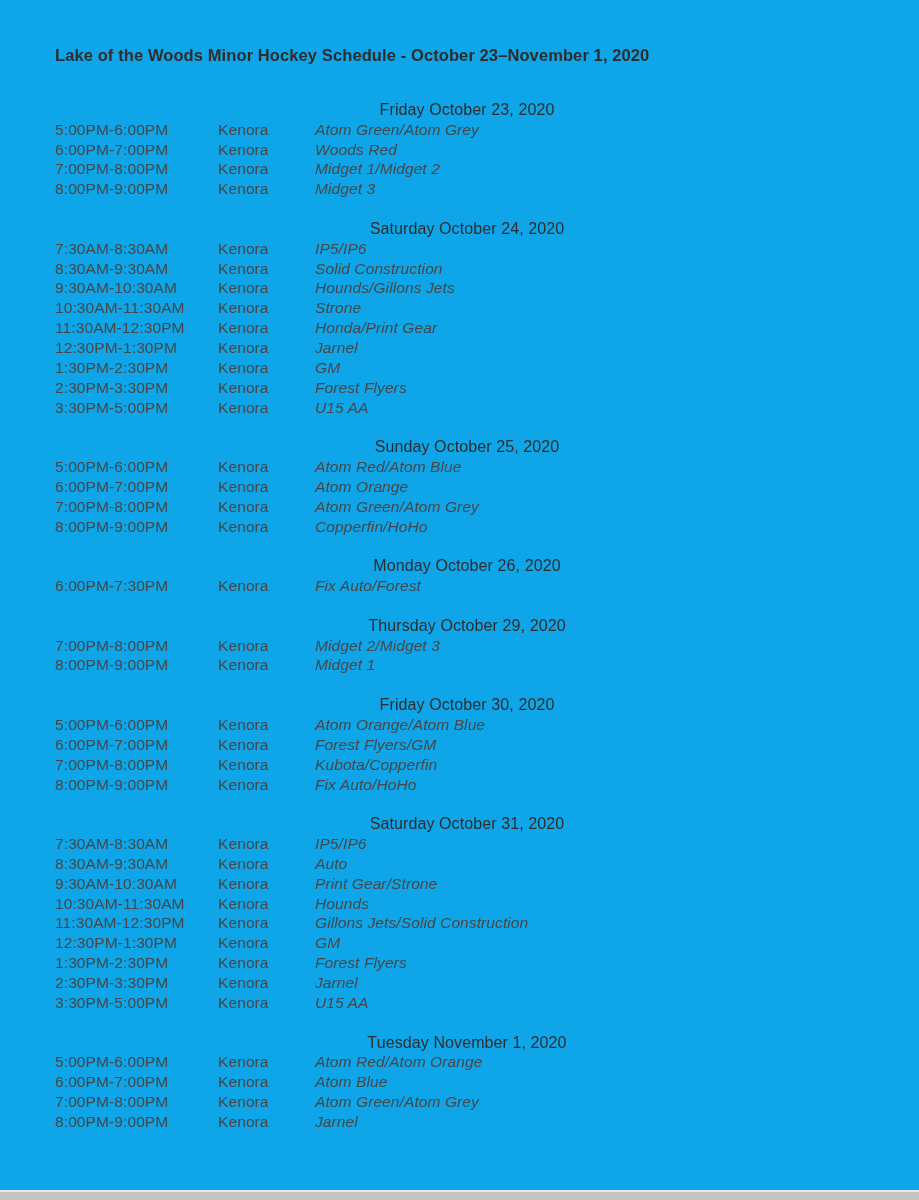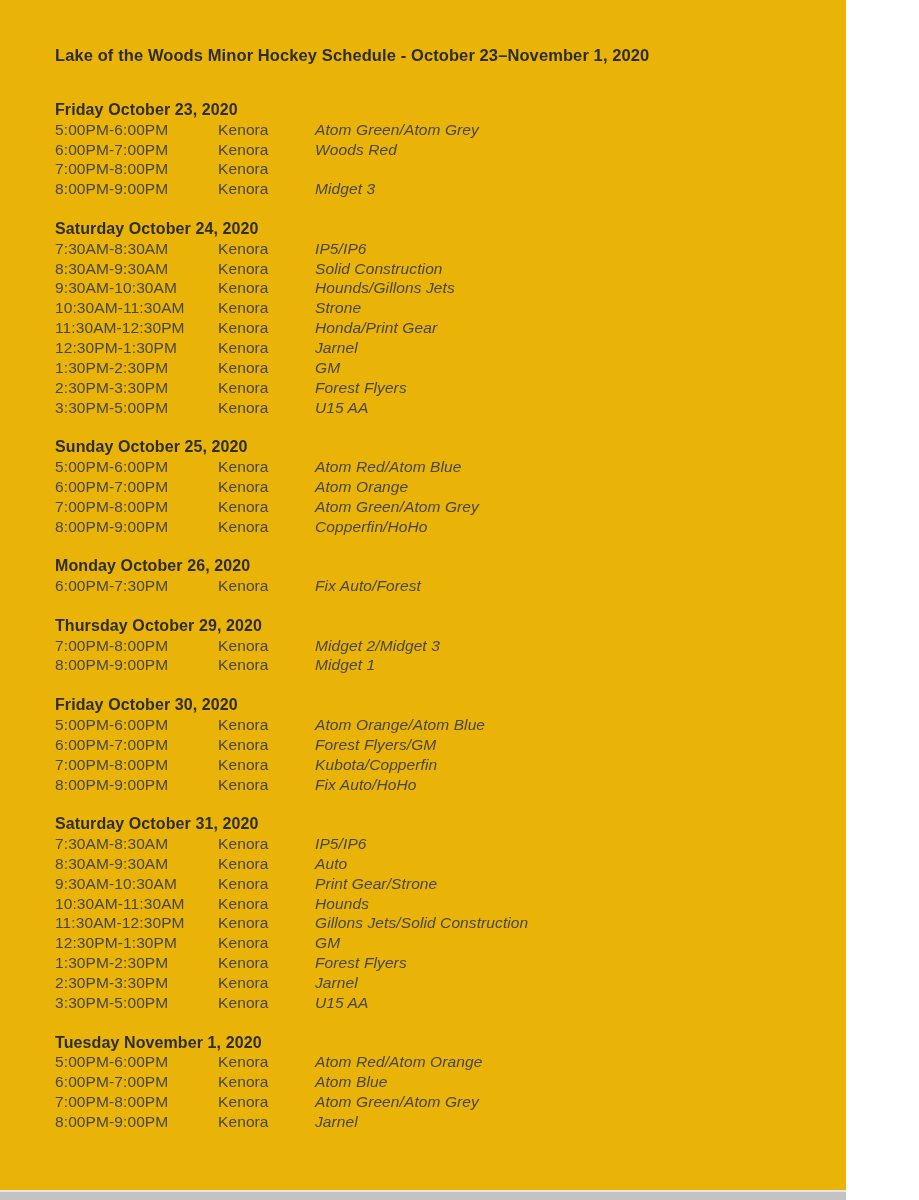--- a/index.html
+++ b/index.html
@@ -2,23 +2,23 @@
 <html><head>
 <meta charset="utf-8">
 <style>
   html, body {
     margin: 0;
     padding: 0;
     background: #ffffff;
   }
   .page {
     position: relative;
-    width: 846px;
+    width: 919px;
     height: 1200px;
-    background: #eab308;
+    background: #0ea5e9;
     overflow: hidden;
     font-family: "Liberation Sans", "DejaVu Sans", sans-serif;
     -webkit-font-smoothing: antialiased;
   }
   .content {
     padding: 46px 40px 0 55px;
     filter: blur(0.25px);
   }
   .doc-title {
     font-size: 16.5px;
@@ -26,24 +26,25 @@
     color: #2d2d2d;
     letter-spacing: 0.1px;
     line-height: 19.85px;
     margin: 0 0 34px 0;
   }
   .section {
     margin: 0 0 19.85px 0;
   }
   .section-header {
     font-size: 16px;
-    font-weight: bold;
+    font-weight: normal;
     color: #2e2e2e;
     line-height: 19.85px;
     letter-spacing: 0.1px;
+    text-align: center;
   }
   .row {
     display: flex;
     align-items: flex-end;
     font-size: 15.5px;
     color: #474747;
     line-height: 19.85px;
     letter-spacing: 0.1px;
   }
   .col-time {
@@ -81,20 +82,21 @@
             <span class="col-team">Atom Green/Atom Grey</span>
           </div>
           <div class="row">
             <span class="col-time">6:00PM-7:00PM</span>
             <span class="col-loc">Kenora</span>
             <span class="col-team">Woods Red</span>
           </div>
           <div class="row">
             <span class="col-time">7:00PM-8:00PM</span>
             <span class="col-loc">Kenora</span>
+            <span class="col-team">Midget 1/Midget 2</span>
           </div>
           <div class="row">
             <span class="col-time">8:00PM-9:00PM</span>
             <span class="col-loc">Kenora</span>
             <span class="col-team">Midget 3</span>
           </div>
         </div>
         <div class="section">
           <div class="section-header">Saturday October 24, 2020</div>
           <div class="row">

